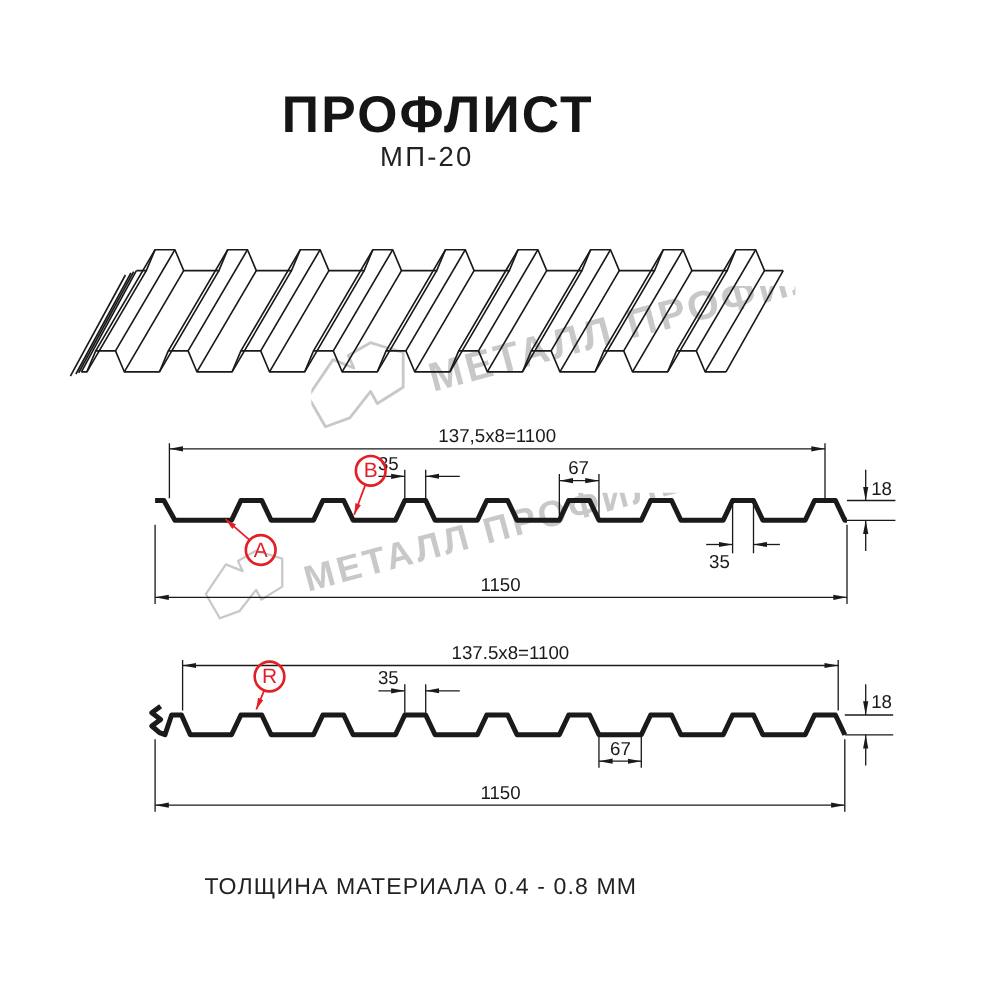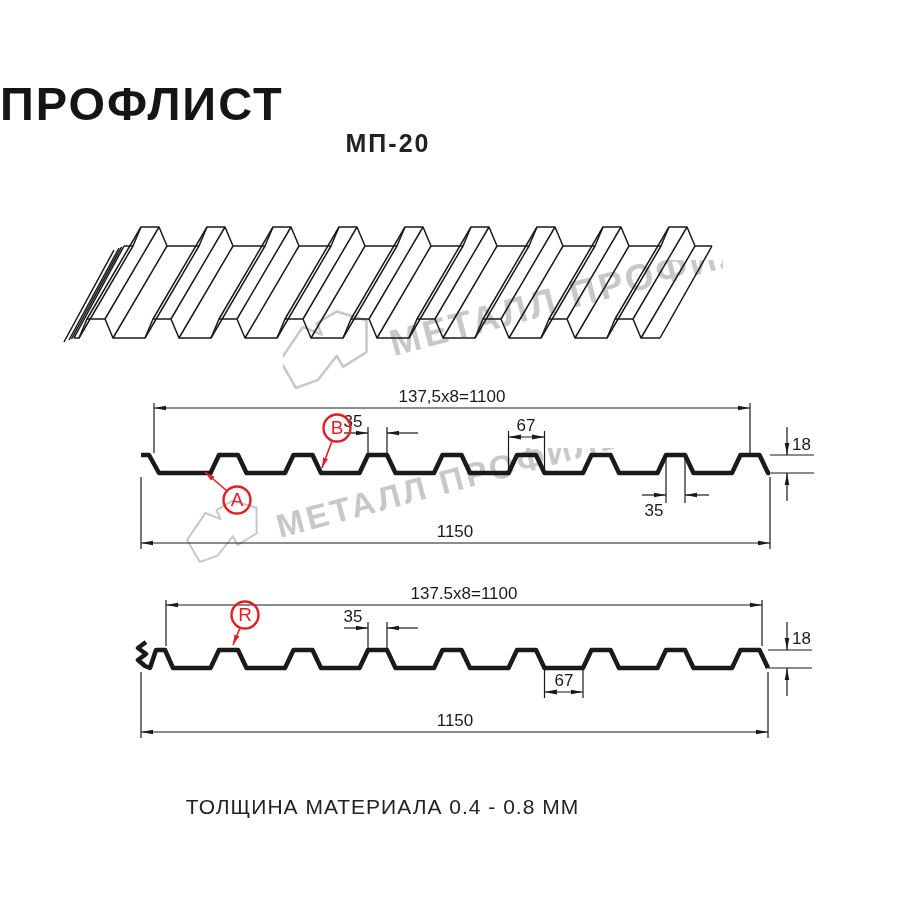--- a/index.html
+++ b/index.html
@@ -4,24 +4,24 @@
 <style>
   :root{
     --line:#1a1a1a;
     --red:#e31e24;
     --wm:#c8c8c8;
   }
   html,body{margin:0;padding:0;background:#fff;}
   #page{position:relative;width:900px;height:900px;background:#fff;overflow:hidden;
         font-family:"Liberation Sans",sans-serif;}
   .abs{position:absolute;}
-  #title{top:76px;left:0;width:796px;
+  #title{top:76px;left:0;width:796px;text-align:center;
          font-size:47px;font-weight:bold;letter-spacing:2px;color:#151515;}
   #subtitle{top:129px;left:0;width:776px;text-align:center;
-            font-size:25px;font-weight:bold;letter-spacing:2px;color:#222;}
+            font-size:25px;font-weight:normal;letter-spacing:2px;color:#222;}
   #footer{top:795px;left:0;width:765px;text-align:center;
           font-size:21px;letter-spacing:1px;color:#222;}
   svg{display:block;}
   .wm{z-index:1;}
   .diagram{z-index:2;}
   .thin{stroke:var(--line);stroke-width:1.2;fill:none;}
   .thick{stroke:var(--line);stroke-width:4.5;fill:none;stroke-linejoin:round;}
   .persp{stroke:var(--line);stroke-width:1.5;fill:none;stroke-linejoin:round;}
   .dim{font-family:"Liberation Sans",sans-serif;font-size:17px;fill:var(--line);}
   .redline{stroke:var(--red);stroke-width:1.6;fill:none;}

